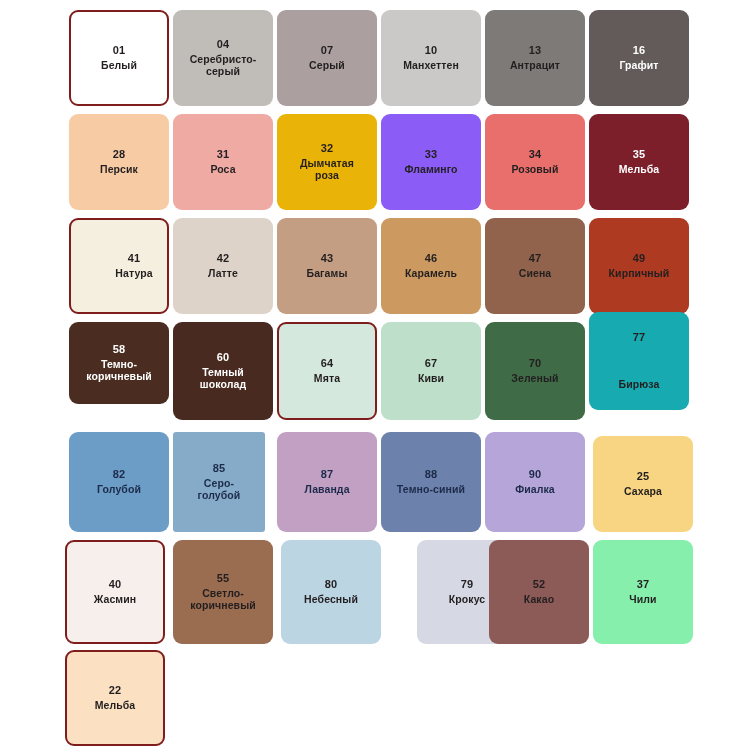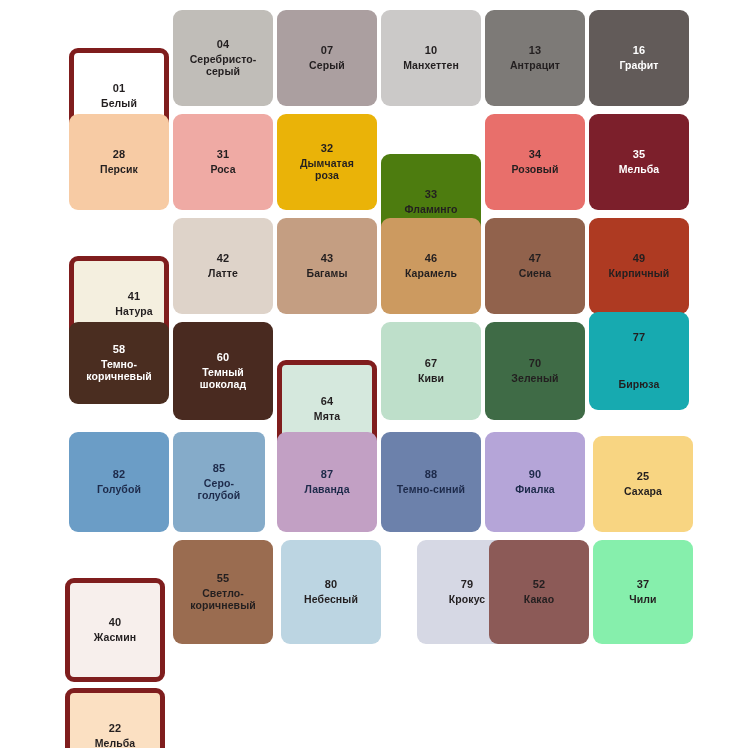--- a/index.html
+++ b/index.html
@@ -38,22 +38,21 @@
     margin-bottom: 2px;
   }
   .swatch .sw-name {
     font-size: 10.5px;
     font-weight: bold;
     letter-spacing: 0.1px;
     padding: 0 6px;
     white-space: pre-line;
   }
   .swatch.outlined {
-    border: 5px solid #7f1d1d;
-    margin-top: 38px;
+    border: 2px solid #7f1d1d;
   }
 </style>
 </head>
 <body>
 
 <div id="palette-page" style="background: rgb(255, 255, 255);">
     <div class="swatch outlined" style="left: 69px; top: 10px; width: 100px; height: 96px; background: rgb(255, 255, 255); color: rgb(35, 31, 32); border-radius: 9px;">
       <div class="sw-code">01</div>
       <div class="sw-name">Белый</div>
     </div>
@@ -84,21 +83,21 @@
     </div>
     <div class="swatch" style="left: 173px; top: 114px; width: 100px; height: 96px; background: rgb(239, 170, 164); color: rgb(35, 31, 32); border-radius: 9px;">
       <div class="sw-code">31</div>
       <div class="sw-name">Роса</div>
     </div>
     <div class="swatch" style="left: 277px; top: 114px; width: 100px; height: 96px; background: #eab308; color: rgb(35, 31, 32); border-radius: 9px;">
       <div class="sw-code">32</div>
       <div class="sw-name">Дымчатая
 роза</div>
     </div>
-    <div class="swatch" style="left: 381px; top: 114px; width: 100px; height: 96px; background: #4d7c0f; color: rgb(35, 31, 32); border-radius: 9px; margin-top: 40px;">
+    <div class="swatch" style="left: 381px; top: 114px; width: 100px; height: 96px; background: #8b5cf6; color: rgb(35, 31, 32); border-radius: 9px;">
       <div class="sw-code">33</div>
       <div class="sw-name">Фламинго</div>
     </div>
     <div class="swatch" style="left: 485px; top: 114px; width: 100px; height: 96px; background: rgb(232, 111, 107); color: rgb(35, 31, 32); border-radius: 9px;">
       <div class="sw-code">34</div>
       <div class="sw-name">Розовый</div>
     </div>
     <div class="swatch" style="left: 589px; top: 114px; width: 100px; height: 96px; background: rgb(124, 31, 43); color: rgb(255, 255, 255); border-radius: 9px;">
       <div class="sw-code">35</div>
       <div class="sw-name">Мельба</div>
@@ -150,21 +149,21 @@
       <div class="sw-name">Зеленый</div>
     </div>
     <div class="swatch" style="left: 589px; top: 312px; width: 100px; height: 98px; background: rgb(23, 170, 176); color: rgb(35, 31, 32); border-radius: 9px; gap: 32px;">
       <div class="sw-code">77</div>
       <div class="sw-name">Бирюза</div>
     </div>
     <div class="swatch" style="left: 69px; top: 432px; width: 100px; height: 100px; background: rgb(107, 157, 198); color: rgb(29, 42, 74); border-radius: 9px;">
       <div class="sw-code">82</div>
       <div class="sw-name">Голубой</div>
     </div>
-    <div class="swatch" style="left: 173px; top: 432px; width: 92px; height: 100px; background: rgb(133, 171, 201); color: rgb(29, 42, 74); border-radius: 8px;">
+    <div class="swatch" style="left: 173px; top: 432px; width: 92px; height: 100px; background: rgb(133, 171, 201); color: rgb(29, 42, 74); border-radius: 3px;">
       <div class="sw-code">85</div>
       <div class="sw-name">Серо-
 голубой</div>
     </div>
     <div class="swatch" style="left: 277px; top: 432px; width: 100px; height: 100px; background: rgb(194, 160, 196); color: rgb(29, 42, 74); border-radius: 9px;">
       <div class="sw-code">87</div>
       <div class="sw-name">Лаванда</div>
     </div>
     <div class="swatch" style="left: 381px; top: 432px; width: 100px; height: 100px; background: rgb(108, 129, 171); color: rgb(29, 42, 74); border-radius: 9px;">
       <div class="sw-code">88</div>

